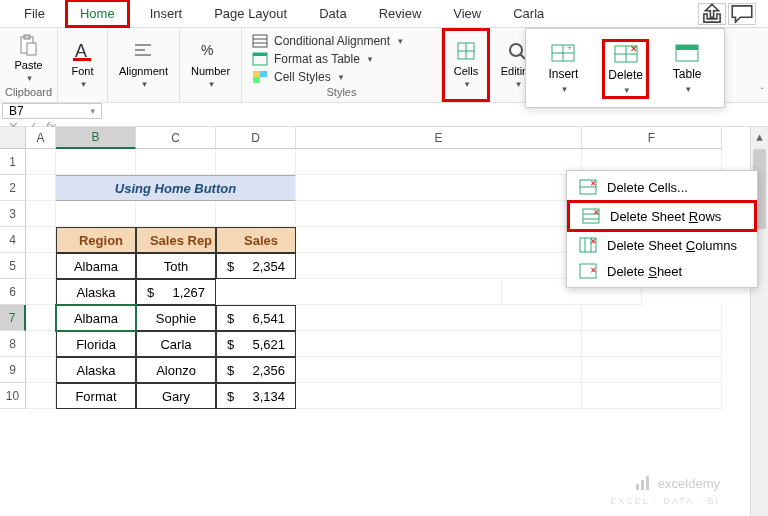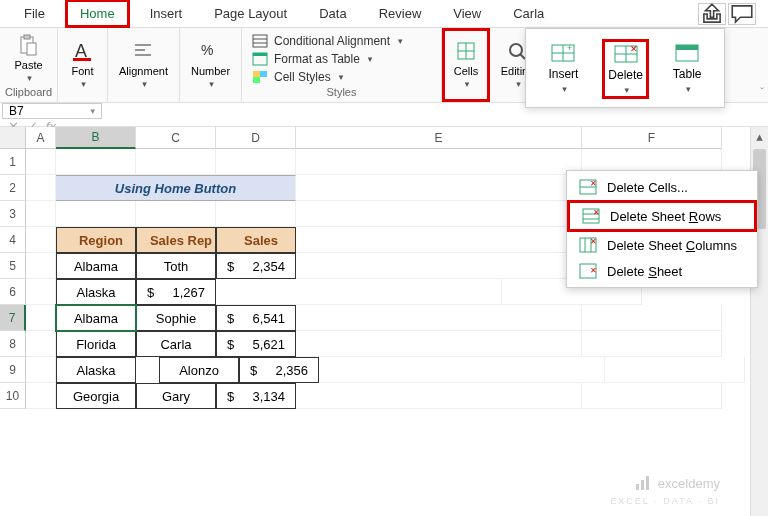--- a/index.html
+++ b/index.html
@@ -329,31 +329,31 @@
           <div class="cell data-cell money" style="width: 80px;">
             <span>$</span>
             <span>5,621</span>
           </div>
           <div class="cell" style="width: 286px;"></div>
           <div class="cell" style="width: 140px;"></div>
         </div>
         <div class="row">
           <div class="cell" style="width: 30px;"></div>
           <div class="cell data-cell center" style="width: 80px;">Alaska</div>
-          <div class="cell data-cell center" style="width: 80px; margin-left: 23px;">Alonzo</div>
+          <div class="cell data-cell center" style="width: 80px;">Alonzo</div>
           <div class="cell data-cell money" style="width: 80px;">
             <span>$</span>
             <span>2,356</span>
           </div>
           <div class="cell" style="width: 286px;"></div>
           <div class="cell" style="width: 140px;"></div>
         </div>
         <div class="row">
           <div class="cell" style="width: 30px;"></div>
-          <div class="cell data-cell center" style="width: 80px;">Georgia</div>
+          <div class="cell data-cell center" style="width: 80px;">Format</div>
           <div class="cell data-cell center" style="width: 80px;">Gary</div>
           <div class="cell data-cell money" style="width: 80px;">
             <span>$</span>
             <span>3,134</span>
           </div>
           <div class="cell" style="width: 286px;"></div>
           <div class="cell" style="width: 140px;"></div>
         </div>
       </div>
   </div>

